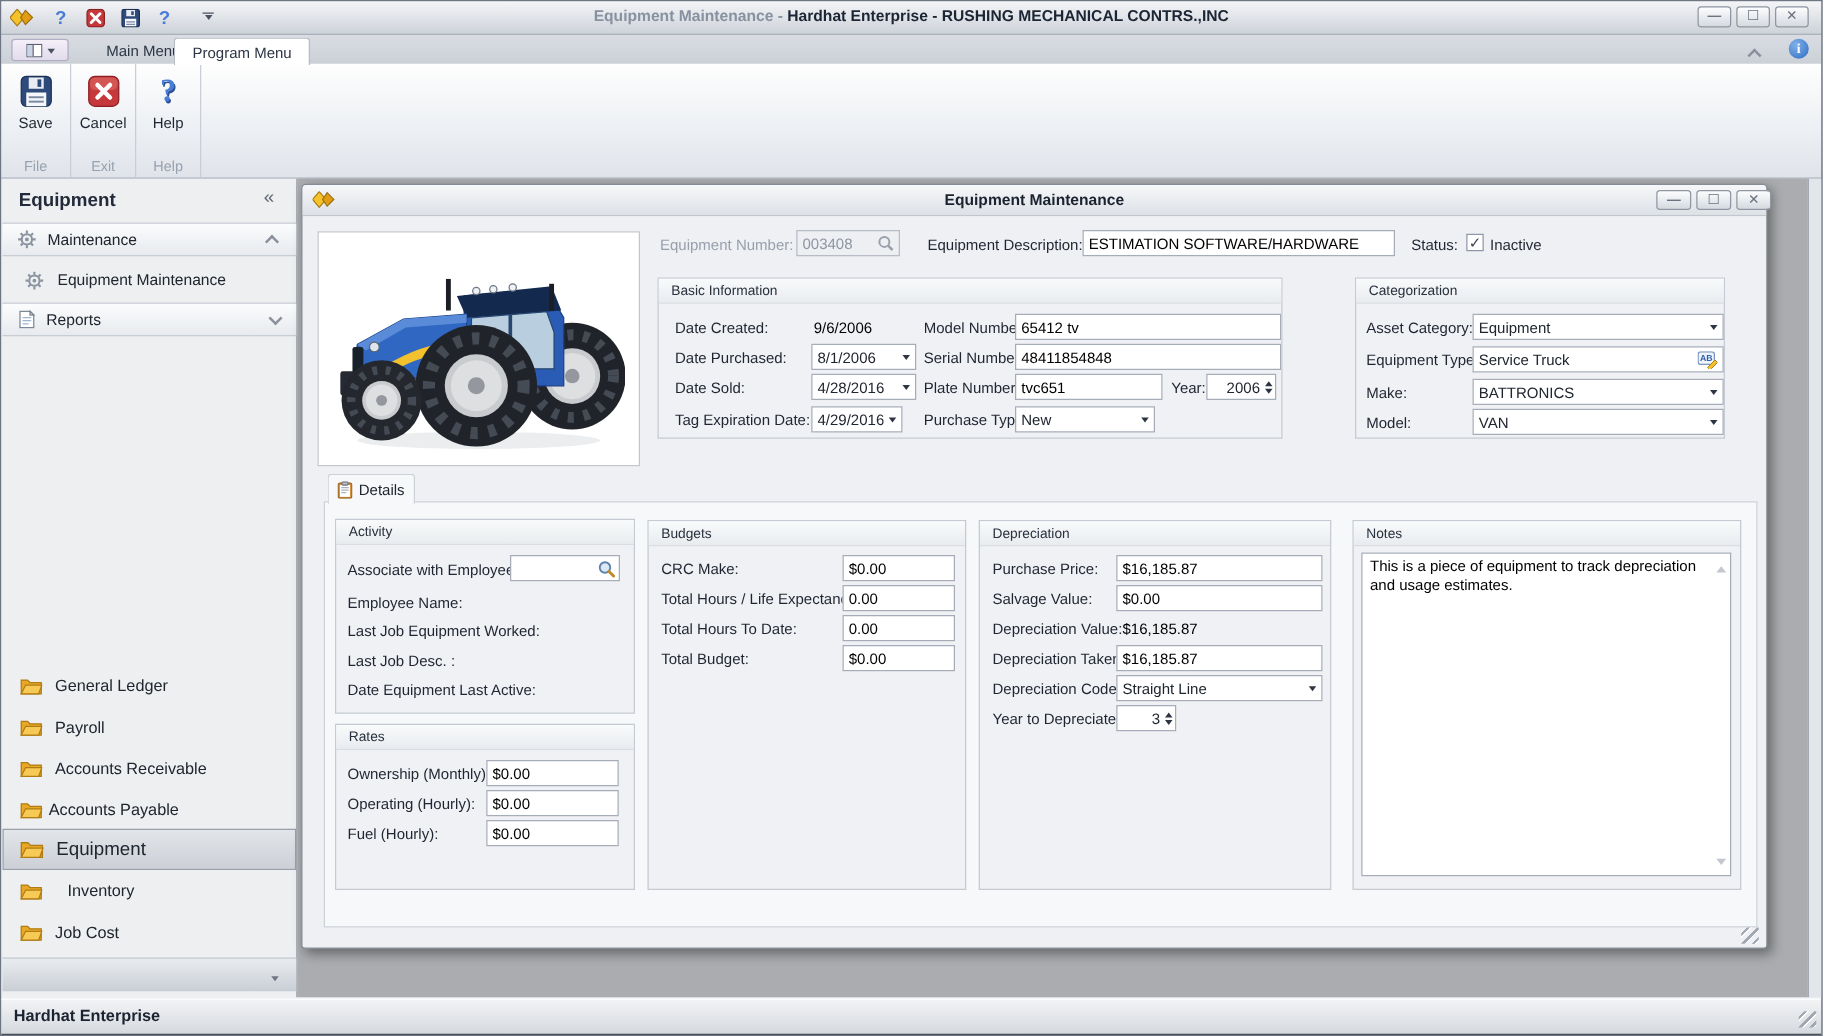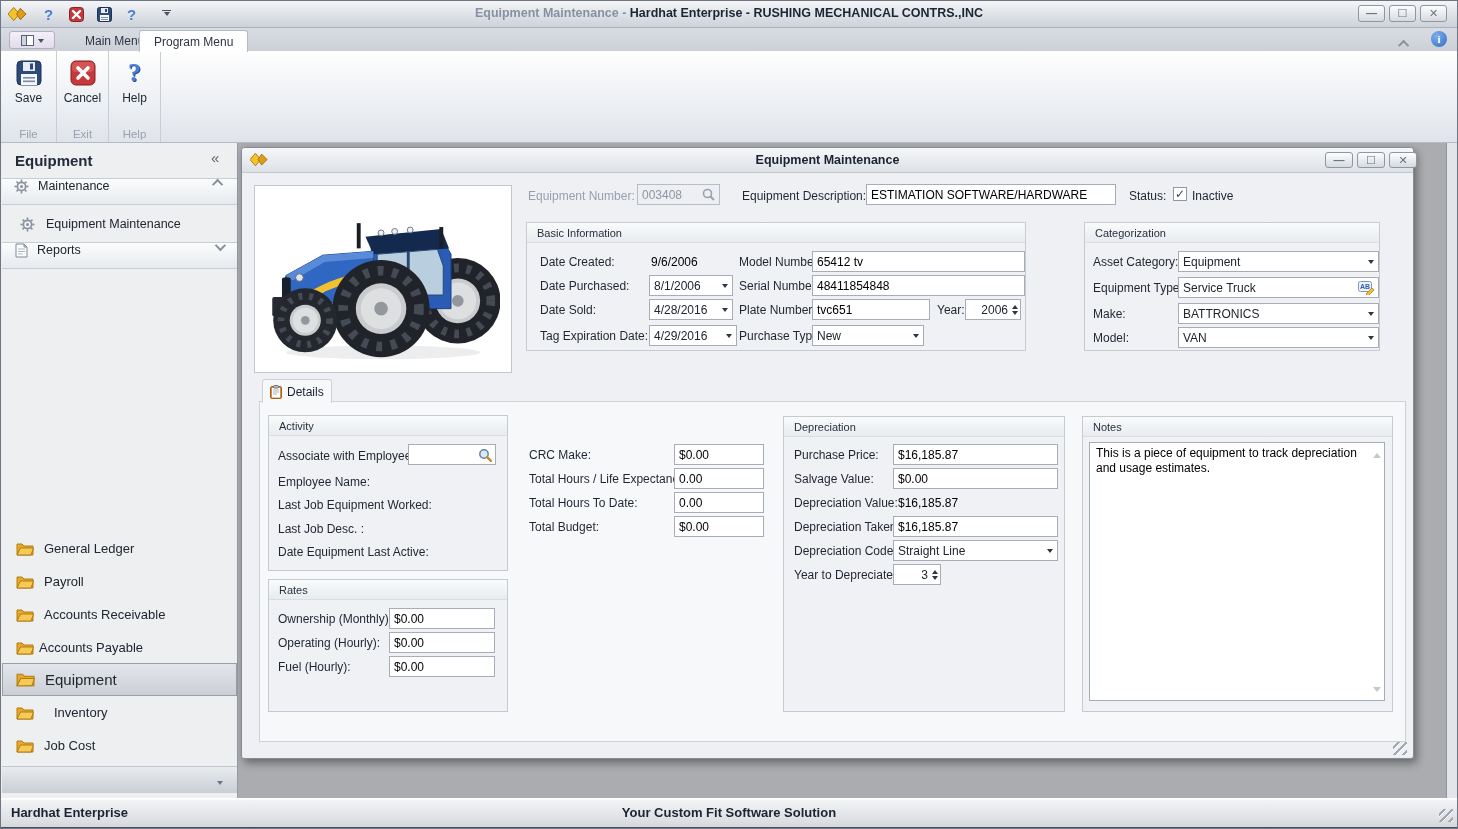--- a/index.html
+++ b/index.html
@@ -32,21 +32,21 @@
   #ribbon{position:absolute;left:0;top:50px;width:100%;height:92px;
     background:linear-gradient(#fefefe,#edf0f4 55%,#e0e4ea);border-bottom:1px solid #b4bac4}
   .rgroup{position:absolute;top:0;height:91px;border-right:1px solid #c9cdd5}
   .rbtn{position:absolute;top:4px;display:flex;flex-direction:column;align-items:center;gap:5px;
     padding:5px 2px;font-size:12px;color:#1f2630;border-radius:3px;width:100%}
   .rfoot{position:absolute;bottom:2px;left:0;width:100%;text-align:center;font-size:11.5px;color:#98a1af}
 
   
   #sidebar{position:absolute;left:0;top:142px;width:237px;height:655px;background:#edeff1;border-right:1px solid #949ba6}
   .sgroup{position:absolute;left:1px;width:235px;height:27px;background:linear-gradient(#fbfcfd,#e7eaee);
-    border-top:1px solid #c8ccd3;border-bottom:1px solid #c8ccd3;display:flex;align-items:flex-start}
+    border-top:1px solid #c8ccd3;border-bottom:1px solid #c8ccd3;display:flex;align-items:center}
   .srow{position:absolute;left:1px;width:235px;height:33px;display:flex;align-items:center}
   .srow.sel{background:linear-gradient(#e2e5e9,#ccd0d6);border:1px solid #9aa0a9}
   .chev{width:8px;height:8px;border-left:2px solid #8a919c;border-top:2px solid #8a919c;display:inline-block}
   .chev.up{transform:rotate(45deg) translateY(2px)}
   .chev.down{transform:rotate(-135deg) translateY(2px)}
 
   
   #workspace{position:absolute;left:237px;top:142px;width:1208px;height:655px;background:#aaacaf}
   #rightframe{position:absolute;left:1445px;top:142px;width:13px;height:655px;background:#e2e5ea;border-left:1px solid #8e95a0}
   #docwin{position:absolute;left:240px;top:146px;width:1173px;height:612px;background:#eef0f3;
@@ -420,21 +420,21 @@
   <div class="lbl" style="left:936px;top:302px">Year:</div>
   <div class="spinbox" style="left:964px;top:298px;width:56px;height:21px">
     <span class="sval">2006</span>
     <span class="spinarrows">
         <span class="sa-up"></span>
         <span class="sa-dn"></span>
       </span>
   </div>
 
   <div class="lbl" style="left:539px;top:328px">Tag Expiration Date:</div>
-  <div class="combo" style="left:648px;top:324px;width:88px;height:21px">
+  <div class="combo" style="left:648px;top:324px;width:73px;height:21px">
       <span class="cval">4/29/2016</span>
       <span class="arr"></span>
     </div>
   <div class="lbl" style="left:738px;top:328px">Purchase Type:</div>
   <div class="combo" style="left:811px;top:324px;width:112px;height:21px">
       <span class="cval">New</span>
       <span class="arr"></span>
     </div>
 
   <div class="gbox" style="left:1083px;top:221px;width:296px;height:129px">
@@ -503,20 +503,23 @@
   <div class="gbox" style="left:267px;top:578px;width:240px;height:133px">
     <div class="ghead">Rates</div>
   </div>
   <div class="lbl" style="left:277px;top:611px">Ownership (Monthly):</div>
   <input class="inp" style="left: 388px; top: 607px; width: 106px; height: 21px;" value="$0.00">
   <div class="lbl" style="left:277px;top:635px">Operating (Hourly):</div>
   <input class="inp" style="left: 388px; top: 631px; width: 106px; height: 21px;" value="$0.00">
   <div class="lbl" style="left:277px;top:659px">Fuel (Hourly):</div>
   <input class="inp" style="left: 388px; top: 655px; width: 106px; height: 21px;" value="$0.00">
 
+  <div class="gbox" style="left:517px;top:415px;width:255px;height:296px">
+    <div class="ghead">Budgets</div>
+  </div>
   <div class="lbl" style="left:528px;top:447px">CRC Make:</div>
   <input class="inp" style="left: 673px; top: 443px; width: 90px; height: 21px;" value="$0.00">
   <div class="lbl" style="left:528px;top:471px">Total Hours / Life Expectancy:</div>
   <input class="inp" style="left: 673px; top: 467px; width: 90px; height: 21px;" value="0.00">
   <div class="lbl" style="left:528px;top:495px">Total Hours To Date:</div>
   <input class="inp" style="left: 673px; top: 491px; width: 90px; height: 21px;" value="0.00">
   <div class="lbl" style="left:528px;top:519px">Total Budget:</div>
   <input class="inp" style="left: 673px; top: 515px; width: 90px; height: 21px;" value="$0.00">
 
   <div class="gbox" style="left:782px;top:415px;width:282px;height:296px">
@@ -548,18 +551,17 @@
     <div class="ghead">Notes</div>
   </div>
   <textarea class="inp" style="left: 1088px; top: 441px; width: 296px; height: 259px; padding: 3px 14px 3px 6px; resize: none; line-height: 1.25;">This is a piece of equipment to track depreciation and usage estimates.</textarea>
   <span class="abs" style="left:1372px;top:448px;width:0;height:0;border:4px solid transparent;border-bottom:5px solid #c3c8d0"></span>
   <span class="abs" style="left:1372px;top:686px;width:0;height:0;border:4px solid transparent;border-top:5px solid #c3c8d0"></span>
 
   <span class="grip" style="left:1392px;top:741px"></span>
 
   <div id="statusbar">
     <span class="l">Hardhat Enterprise</span>
-    <span class="c">Your Custom Fit Software Solution</span>
     <span class="grip" style="left:1438px;top:10px"></span>
   </div>
   <div id="bottomedge"></div>
 
 </div>
 
 </body></html>

